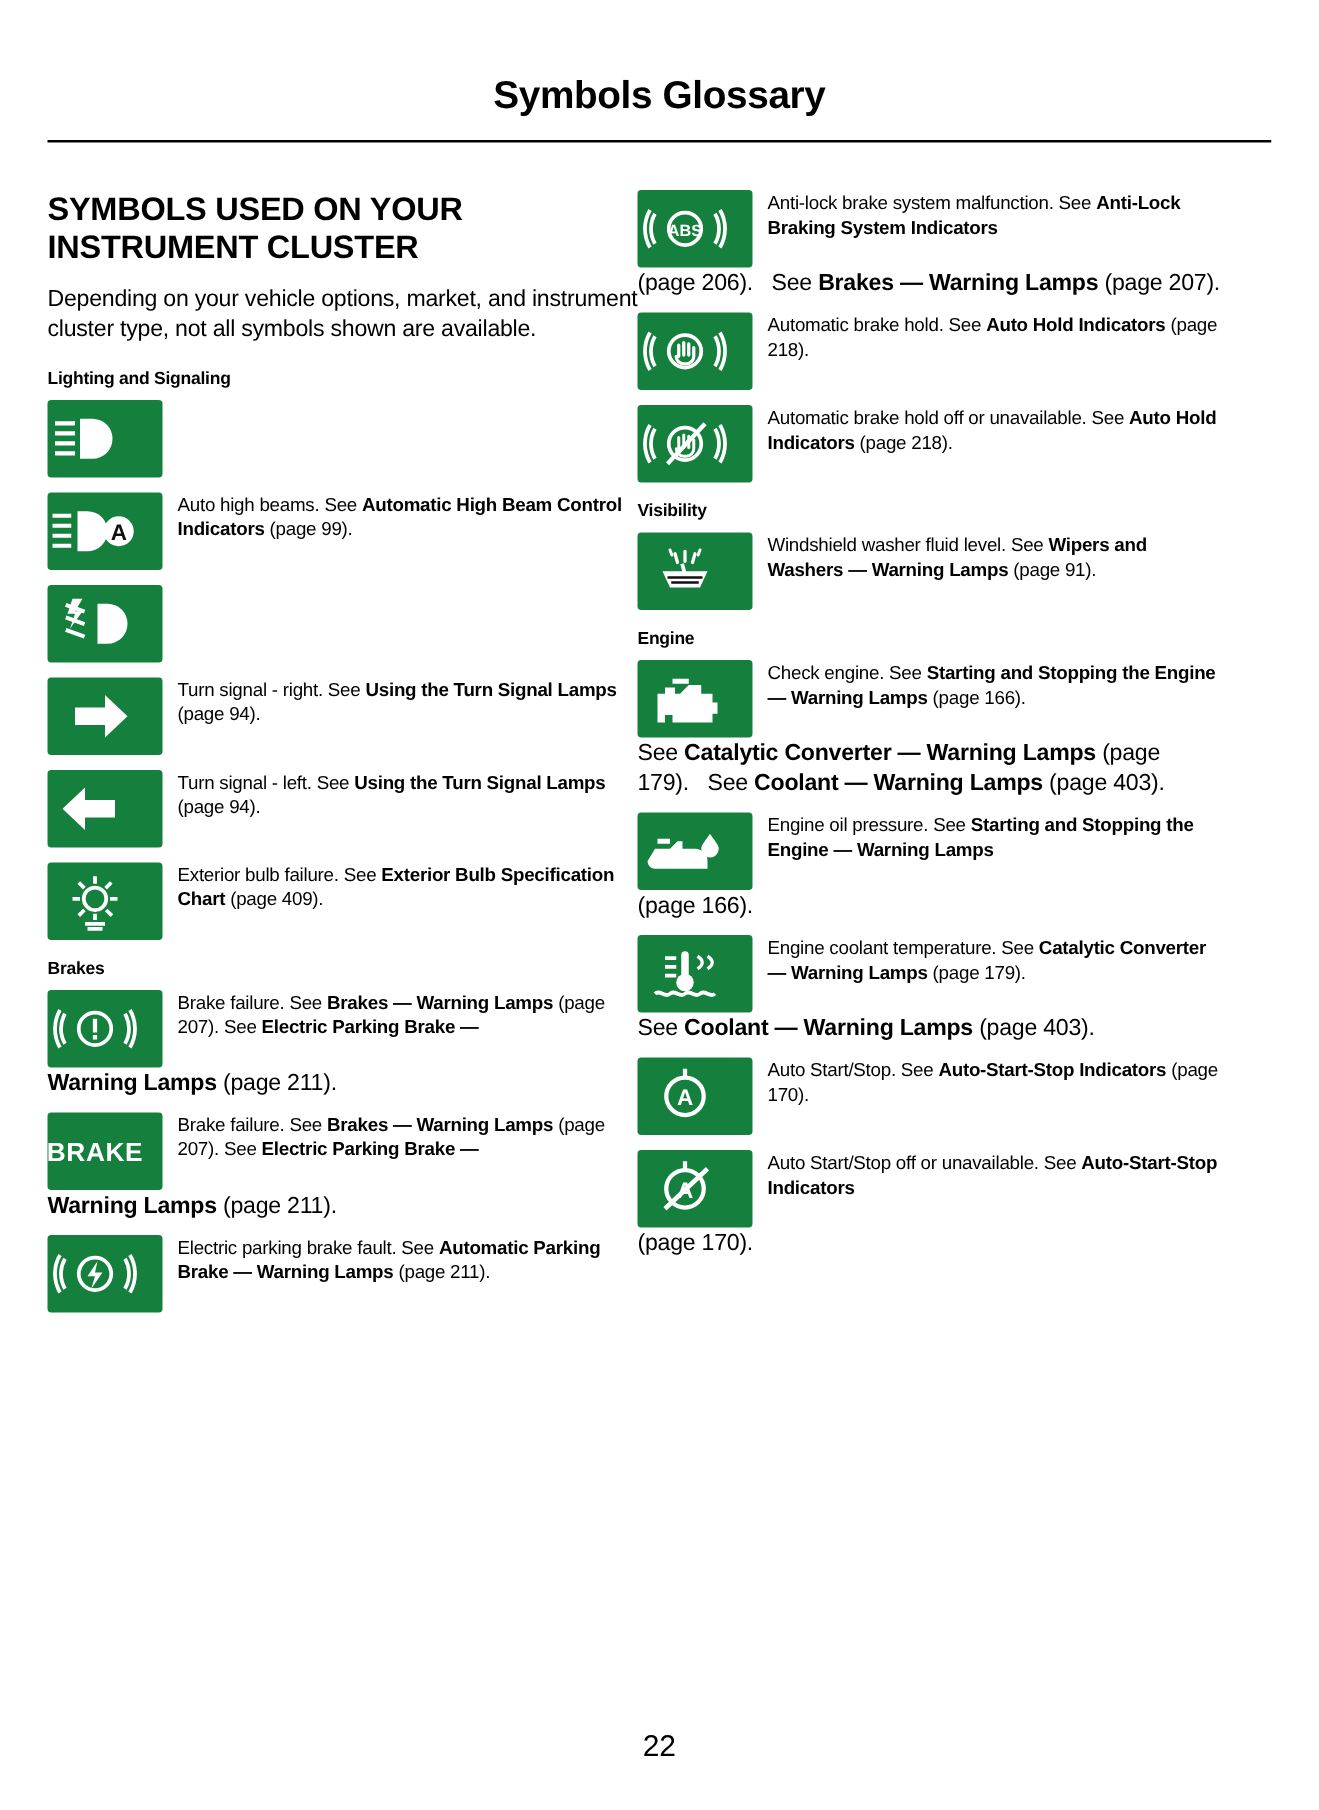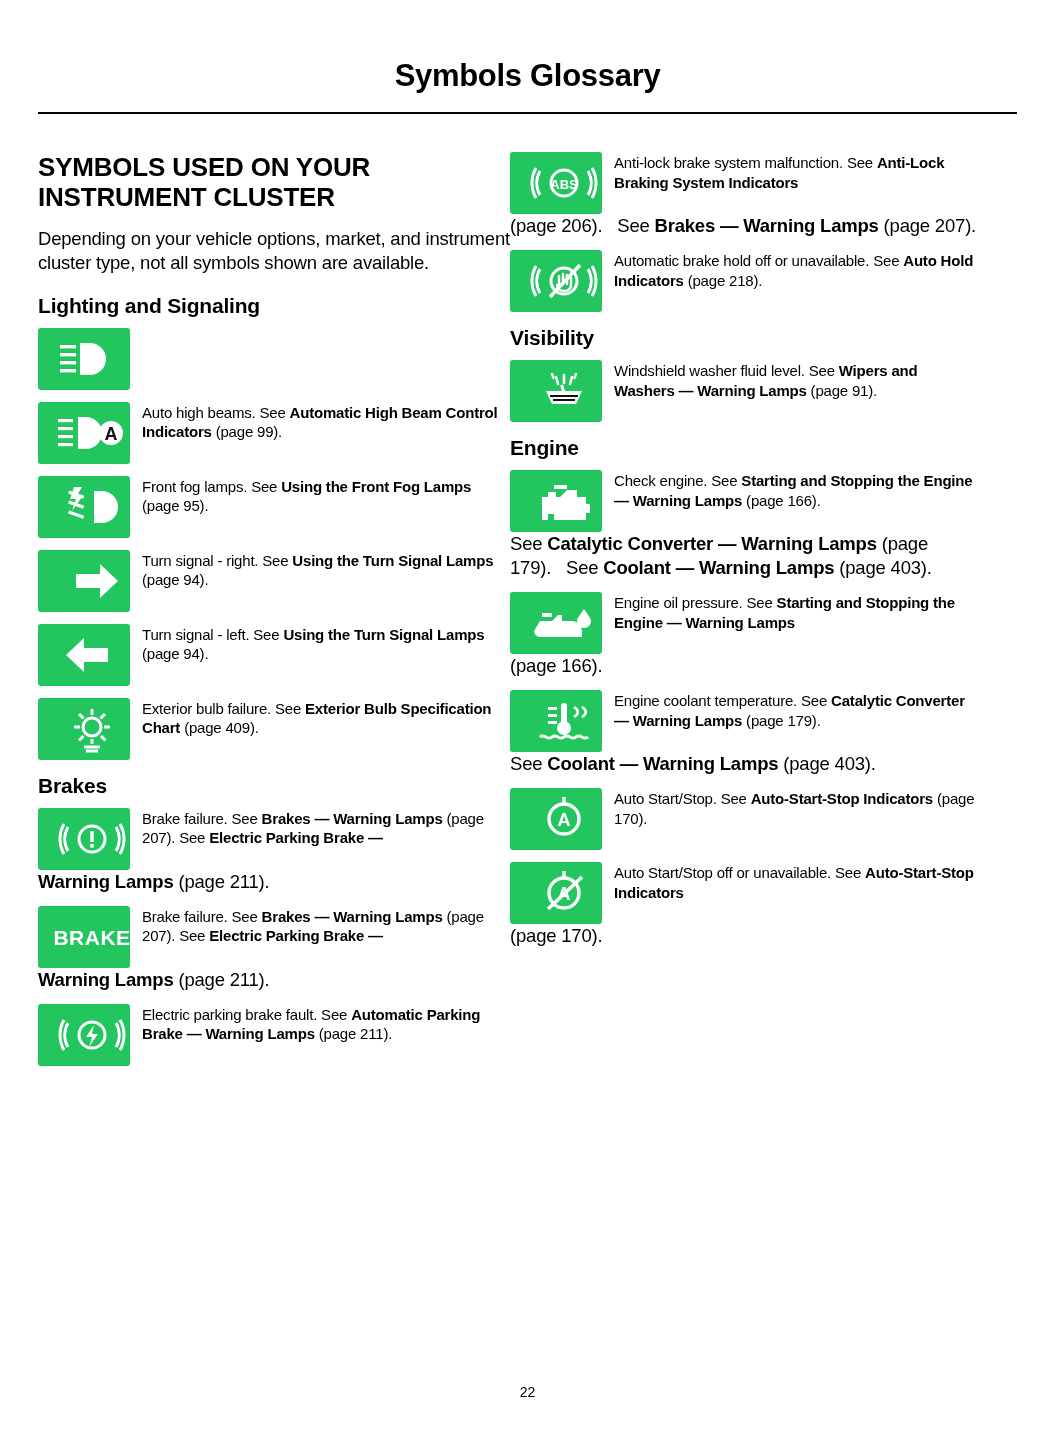--- a/index.html
+++ b/index.html
@@ -59,43 +59,43 @@
     margin: 0 0 14px 0;
     letter-spacing: -0.2px;
   }
   p.intro {
     font-size: 18.5px;
     line-height: 1.32;
     margin: 0 0 18px 0;
     letter-spacing: -0.2px;
   }
   h3.sub-title {
-    font-size: 21px;
+    font-size: 14px;
     font-weight: bold;
     margin: 14px 0 10px 0;
     letter-spacing: -0.2px;
   }
 
   .entry {
     margin-bottom: 12px;
   }
   .entry-top {
     display: flex;
     align-items: flex-start;
   }
   .sym {
     width: 92px;
     height: 62px;
-    background: #22c55e;
+    background: #15803d;
     border-radius: 3px;
     flex: 0 0 auto;
     margin-right: 12px;
     display: flex;
     align-items: center;
-    justify-content: flex-end;
+    justify-content: flex-start;
     overflow: hidden;
   }
   .sym svg { display: block; }
   .sym-text {
     font-size: 15px;
     line-height: 1.3;
     letter-spacing: -0.2px;
     padding-top: 1px;
   }
   .entry-cont {
@@ -104,21 +104,21 @@
     letter-spacing: -0.2px;
     margin-top: 0px;
   }
   b { font-weight: bold; }
   .page-number {
     position: absolute;
     left: 0;
     top: 1368px;
     width: 1055px;
     text-align: center;
-    font-size: 14px;
+    font-size: 24px;
   }
 </style>
 </head>
 <body>
 
 <div class="page">
 
   <div class="page-header">
     <div class="title">Symbols Glossary</div>
   </div>
@@ -170,21 +170,20 @@
                 <svg width="76" height="52" viewBox="0 0 76 52">
                   <g fill="#ffffff">
                     <path d="M40 10 h8 a16 16 0 0 1 0 32 h-8 z"></path>
                     <rect x="14" y="12" width="16" height="3.2" transform="rotate(20 22 14)"></rect>
                     <rect x="14" y="22" width="16" height="3.2" transform="rotate(20 22 24)"></rect>
                     <rect x="14" y="32" width="16" height="3.2" transform="rotate(20 22 34)"></rect>
                     <path d="M20 6 l8 0 -6 10 6 0 -10 14 4 -12 -6 0 z"></path>
                   </g>
                 </svg>
               </div>
-              <div class="sym-text">Front fog lamps. See <b>Using the Front Fog Lamps</b> (page 95).</div>
             </div>
           </div>
           <div class="entry">
             <div class="entry-top">
               <div class="sym">
                 <svg width="76" height="52" viewBox="0 0 76 52">
                   <g fill="#ffffff">
                     <path d="M22 19 h24 v-10 l18 17 -18 17 v-10 h-24 z"></path>
                   </g>
                 </svg>
@@ -277,20 +276,35 @@
                     <circle cx="38" cy="26" r="13"></circle>
                     <path d="M14 14 a24 24 0 0 0 0 24 M10 11 a30 30 0 0 0 0 30"></path>
                     <path d="M62 14 a24 24 0 0 1 0 24 M66 11 a30 30 0 0 1 0 30"></path>
                   </g>
                   <text x="38" y="32" font-family="Liberation Sans, sans-serif" font-size="13" font-weight="bold" fill="#ffffff" text-anchor="middle">ABS</text>
                 </svg>
               </div>
               <div class="sym-text">Anti-lock brake system malfunction. See <b>Anti-Lock Braking System Indicators</b></div>
             </div>
             <div class="entry-cont">(page 206).&nbsp;&nbsp; See <b>Brakes — Warning Lamps</b> (page 207).</div>
+          </div>
+          <div class="entry">
+            <div class="entry-top">
+              <div class="sym">
+                <svg width="76" height="52" viewBox="0 0 76 52">
+                  <g fill="none" stroke="#ffffff" stroke-width="3">
+                    <circle cx="38" cy="26" r="13"></circle>
+                    <path d="M14 14 a24 24 0 0 0 0 24 M10 11 a30 30 0 0 0 0 30"></path>
+                    <path d="M62 14 a24 24 0 0 1 0 24 M66 11 a30 30 0 0 1 0 30"></path>
+                  </g>
+                  <path d="M33 21 v9 m4-11 v10 m4-9 v9 m4-6 v7 a6 6 0 0 1-6 6 h-2 a6 6 0 0 1-6-6" fill="none" stroke="#ffffff" stroke-width="2.6" stroke-linecap="round"></path>
+                </svg>
+              </div>
+              <div class="sym-text">Automatic brake hold. See <b>Auto Hold Indicators</b> (page 218).</div>
+            </div>
           </div>
           <div class="entry">
             <div class="entry-top">
               <div class="sym">
                 <svg width="76" height="52" viewBox="0 0 76 52">
                   <g fill="none" stroke="#ffffff" stroke-width="3">
                     <circle cx="38" cy="26" r="13"></circle>
                     <path d="M14 14 a24 24 0 0 0 0 24 M10 11 a30 30 0 0 0 0 30"></path>
                     <path d="M62 14 a24 24 0 0 1 0 24 M66 11 a30 30 0 0 1 0 30"></path>
                   </g>

